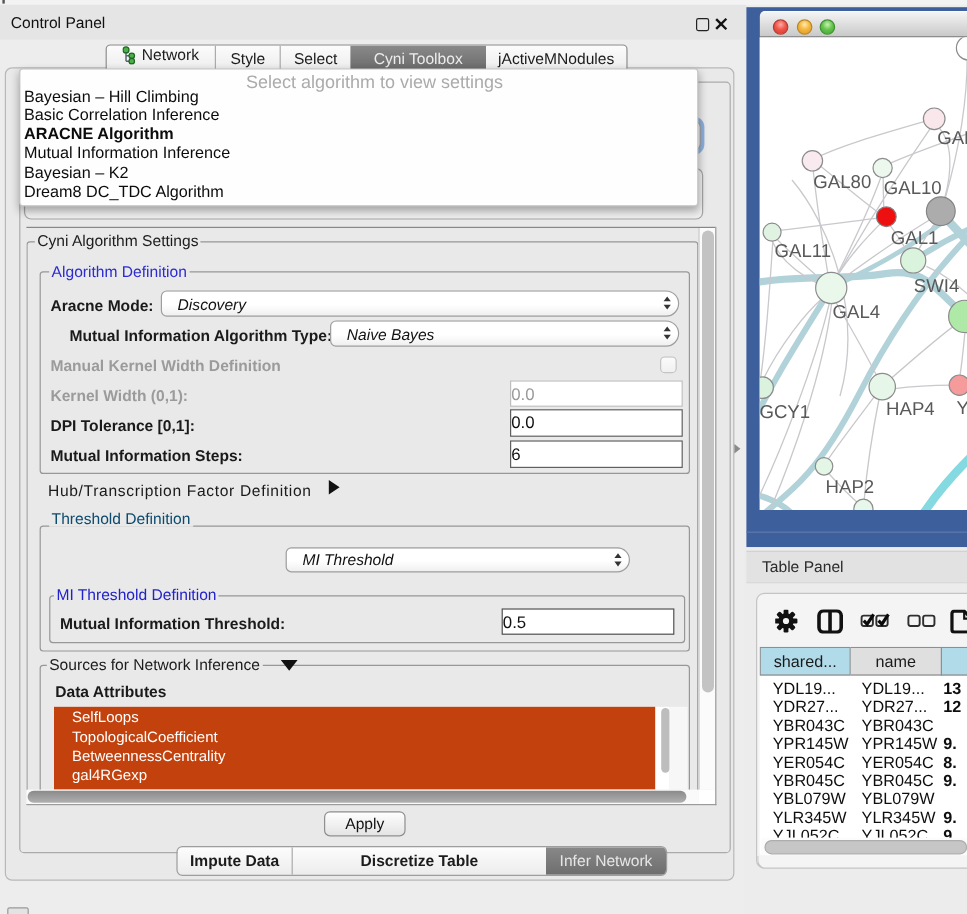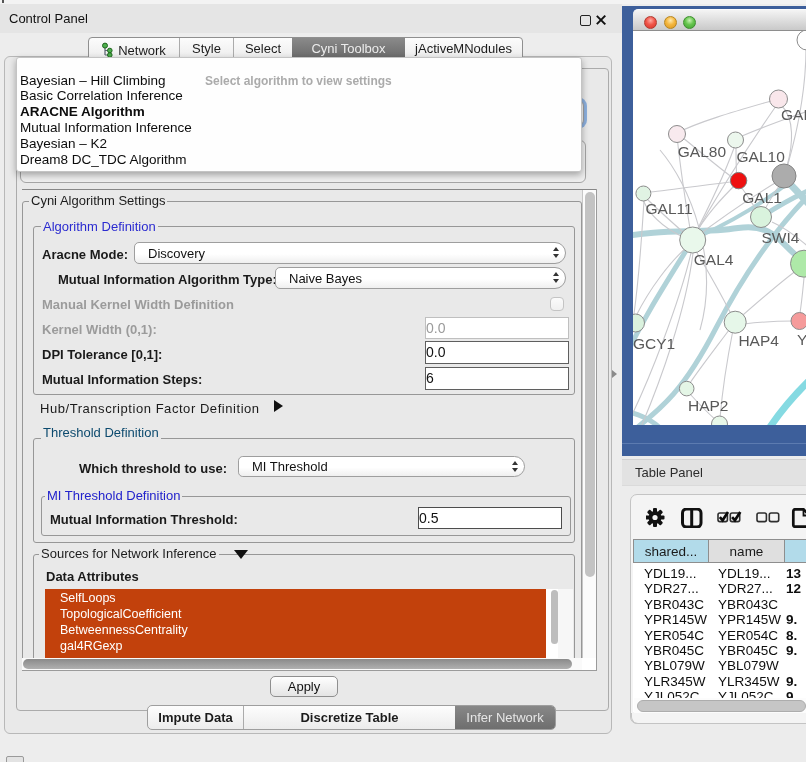--- a/index.html
+++ b/index.html
@@ -3,21 +3,21 @@
 <meta charset="utf-8">
 <style>
 html,body{margin:0;padding:0;}
 body{width:806px;height:762px;overflow:hidden;background:#EDEDED;font-family:"Liberation Sans",sans-serif;}
 .abs{position:absolute;}
 .b{font-weight:bold;}
 #stage{position:absolute;left:0;top:0;width:806px;height:762px;}
 .gtitle{position:absolute;font-size:13px;background:#E9E9E9;padding:0 2px;white-space:nowrap;line-height:13px;}
 .lbl{position:absolute;font-size:13px;color:#1a1a1a;white-space:nowrap;}
 .combo{position:absolute;border:1px solid #9E9E9E;border-radius:5px 11px 11px 5px;background:linear-gradient(#FFFFFF 55%,#EFEFEF);box-sizing:border-box;}
-.combo .tx{position:absolute;left:13px;top:0;bottom:0;font-size:13px;color:#111;display:flex;align-items:center;}
+.combo .tx{position:absolute;left:13px;top:0;bottom:0;font-size:13px;color:#111;display:flex;align-items:center;font-style:italic;}
 .car{position:absolute;right:5.5px;width:7px;}
 .car .u{width:0;height:0;border-left:3px solid transparent;border-right:3px solid transparent;border-bottom:4px solid #333;margin-bottom:3px;}
 .car .d{width:0;height:0;border-left:3px solid transparent;border-right:3px solid transparent;border-top:4px solid #333;}
 .fld{position:absolute;background:#fff;box-sizing:border-box;font-size:14px;text-align:left;padding-right:6px;}
 </style>
 </head>
 <body>
 <div id="stage">
 
   <div class="abs" style="left:0;top:0;width:806px;height:4px;background:#F3F3F3;"></div>
@@ -26,21 +26,21 @@
   <div class="abs" style="left:9px;top:11px;font-size:13px;color:#111;">Control Panel</div>
   <div class="abs" style="left:580px;top:15px;width:9px;height:9px;border:1.6px solid #222;border-radius:2px;"></div>
   <div class="abs" style="left:596px;top:15px;width:10px;height:10px;">
     <div class="abs" style="left:4px;top:-1px;width:2.4px;height:12px;background:#111;transform:rotate(45deg);"></div>
     <div class="abs" style="left:4px;top:-1px;width:2.4px;height:12px;background:#111;transform:rotate(-45deg);"></div>
   </div>
 
   <div class="abs" style="left:4px;top:56px;width:608px;height:678px;border:1px solid #B8B8B8;border-radius:6px;background:#E9E9E9;box-sizing:border-box;"></div>
 
   <div class="abs" style="left:88px;top:37px;height:20px;display:flex;border:1px solid #8F8F8F;border-radius:4px 4px 0 0;overflow:hidden;background:linear-gradient(#FCFCFC,#EDEDED);">
-    <div style="width:90px;display:flex;align-items:flex-end;justify-content:center;border-right:1px solid #ABABAB;font-size:13px;color:#1c1c1c;">
+    <div style="width:90px;display:flex;align-items:flex-start;justify-content:center;border-right:1px solid #ABABAB;font-size:13px;color:#1c1c1c;">
       <svg width="12" height="16" viewBox="0 0 12 16" style="margin-right:4px;">
         <path d="M3,5 L3,13 M3,8.5 L7,8.5 M3,13 L7,13" fill="none" stroke="#5A6472" stroke-width="1.2"></path>
         <circle cx="3" cy="3.6" r="2.5" fill="#4CAE4C" stroke="#20661F" stroke-width="1"></circle>
         <circle cx="7.8" cy="8.5" r="2.3" fill="#4CAE4C" stroke="#20661F" stroke-width="1"></circle>
         <circle cx="7.8" cy="13" r="2.3" fill="#4CAE4C" stroke="#20661F" stroke-width="1"></circle>
       </svg>Network</div>
     <div style="width:53px;display:flex;align-items:center;justify-content:center;border-right:1px solid #ABABAB;font-size:13px;color:#1c1c1c;">Style</div>
     <div style="width:58px;display:flex;align-items:center;justify-content:center;font-size:13px;color:#1c1c1c;">Select</div>
     <div style="width:113px;display:flex;align-items:center;justify-content:center;font-size:13px;color:#ECECEC;background:linear-gradient(#8A8A8A,#6B6B6B);">Cyni Toolbox</div>
     <div style="width:117px;display:flex;align-items:center;justify-content:center;font-size:13px;color:#1c1c1c;">jActiveMNodules</div>
@@ -88,21 +88,20 @@
 
     <div class="lbl b" style="left:20px;top:182px;">Mutual Information Steps:</div>
     <div class="fld" style="left:403px;top:177px;width:144px;height:23px;border:1.5px solid #5F5F5F;color:#111;line-height:20px;">6</div>
 
     <div class="lbl" style="left:18px;top:211px;font-size:13px;letter-spacing:0.55px;">Hub/Transcription Factor Definition</div>
     <div class="abs" style="left:252px;top:210px;width:0;height:0;border-top:6px solid transparent;border-bottom:6px solid transparent;border-left:9px solid #111;"></div>
 
     <div class="abs" style="left:11px;top:248px;width:540px;height:103px;border:1px solid #979797;border-radius:3px;"></div>
     <div class="gtitle" style="left:19px;top:236px;color:#0c4a6e;">Threshold Definition</div>
 
-    <div class="lbl b" style="left:0px;top:271px;width:205px;text-align:right;">Which threshold to use:</div>
     <div class="combo" style="left:216px;top:266px;width:287px;height:21px;">
       <div class="tx">MI Threshold</div>
       <div class="car" style="top:3.5px;">
           <div class="u"></div>
           <div class="d"></div>
         </div>
     </div>
 
     <div class="abs" style="left:19px;top:306px;width:528px;height:38px;border:1px solid #979797;border-radius:3px;"></div>
     <div class="gtitle" style="left:23px;top:299px;color:#2222CC;">MI Threshold Definition</div>
@@ -137,21 +136,21 @@
     <div style="width:95px;display:flex;align-items:center;justify-content:center;border-right:1px solid #ABABAB;font-size:13px;font-weight:bold;color:#1c1c1c;">Impute Data</div>
     <div style="width:119px;display:flex;align-items:center;justify-content:center;font-size:13px;font-weight:bold;color:#1c1c1c;">Discretize Table</div>
     <div style="width:100px;display:flex;align-items:center;justify-content:center;font-size:13px;color:#E6E6E6;background:linear-gradient(#888888,#6E6E6E);">Infer Network</div>
   </div>
 
   <div class="abs" style="left:612px;top:370px;width:0;height:0;border-top:4px solid transparent;border-bottom:4px solid transparent;border-left:5px solid #8A8A8A;"></div>
 
   <div class="abs" style="left:6px;top:756px;width:18px;height:10px;border:1.5px solid #9A9A9A;border-radius:2px;background:#E3E3E3;box-sizing:border-box;"></div>
 
   <div class="abs" style="left:16px;top:57px;width:566px;height:115px;background:#FEFEFE;border:1px solid #C4C4C4;border-radius:3px;box-shadow:0 3px 7px rgba(0,0,0,0.32);z-index:30;box-sizing:border-box;">
-    <div class="abs" style="left:188px;top:16px;font-size:12px;color:#ABABAB;font-weight:bold;">Select algorithm to view settings</div>
+    <div class="abs" style="left:188px;top:2px;font-size:15px;color:#ABABAB;">Select algorithm to view settings</div>
     <div class="abs" style="left:3px;top:14.5px;font-size:13.5px;color:#0c0c0c;line-height:15.9px;white-space:nowrap;">Bayesian – Hill Climbing<br>Basic Correlation Inference<br><span class="b">ARACNE Algorithm</span><br>Mutual Information Inference<br>Bayesian – K2<br>Dream8 DC_TDC Algorithm</div>
   </div>
 
   <div class="abs" style="left:622px;top:6px;width:184px;height:450px;background:#3D5F9B;"></div>
   <div class="abs" style="left:622px;top:443px;width:184px;height:1px;background:#5C7BB0;"></div>
 
   <div class="abs" style="left:633px;top:9px;width:173px;height:22px;background:linear-gradient(#F4F4F4,#C9C9C9);border-bottom:1px solid #8E8E8E;border-top:1px solid #FBFBFB;border-radius:5px 0 0 0;box-sizing:border-box;"></div>
   <div class="abs" style="left:644px;top:16px;width:11px;height:11px;border-radius:50%;background:radial-gradient(circle at 50% 32%,#FFA9A2 0%,#F0564A 45%,#DC3A2F 90%);border:0.5px solid #B23A30;"></div>
   <div class="abs" style="left:663.5px;top:16px;width:11px;height:11px;border-radius:50%;background:radial-gradient(circle at 50% 32%,#FFE9AE 0%,#F4B73F 45%,#E09C27 90%);border:0.5px solid #B8861F;"></div>
   <div class="abs" style="left:683px;top:16px;width:11px;height:11px;border-radius:50%;background:radial-gradient(circle at 50% 32%,#C8F2B2 0%,#66C54E 45%,#47A838 90%);border:0.5px solid #3E8F2F;"></div>

